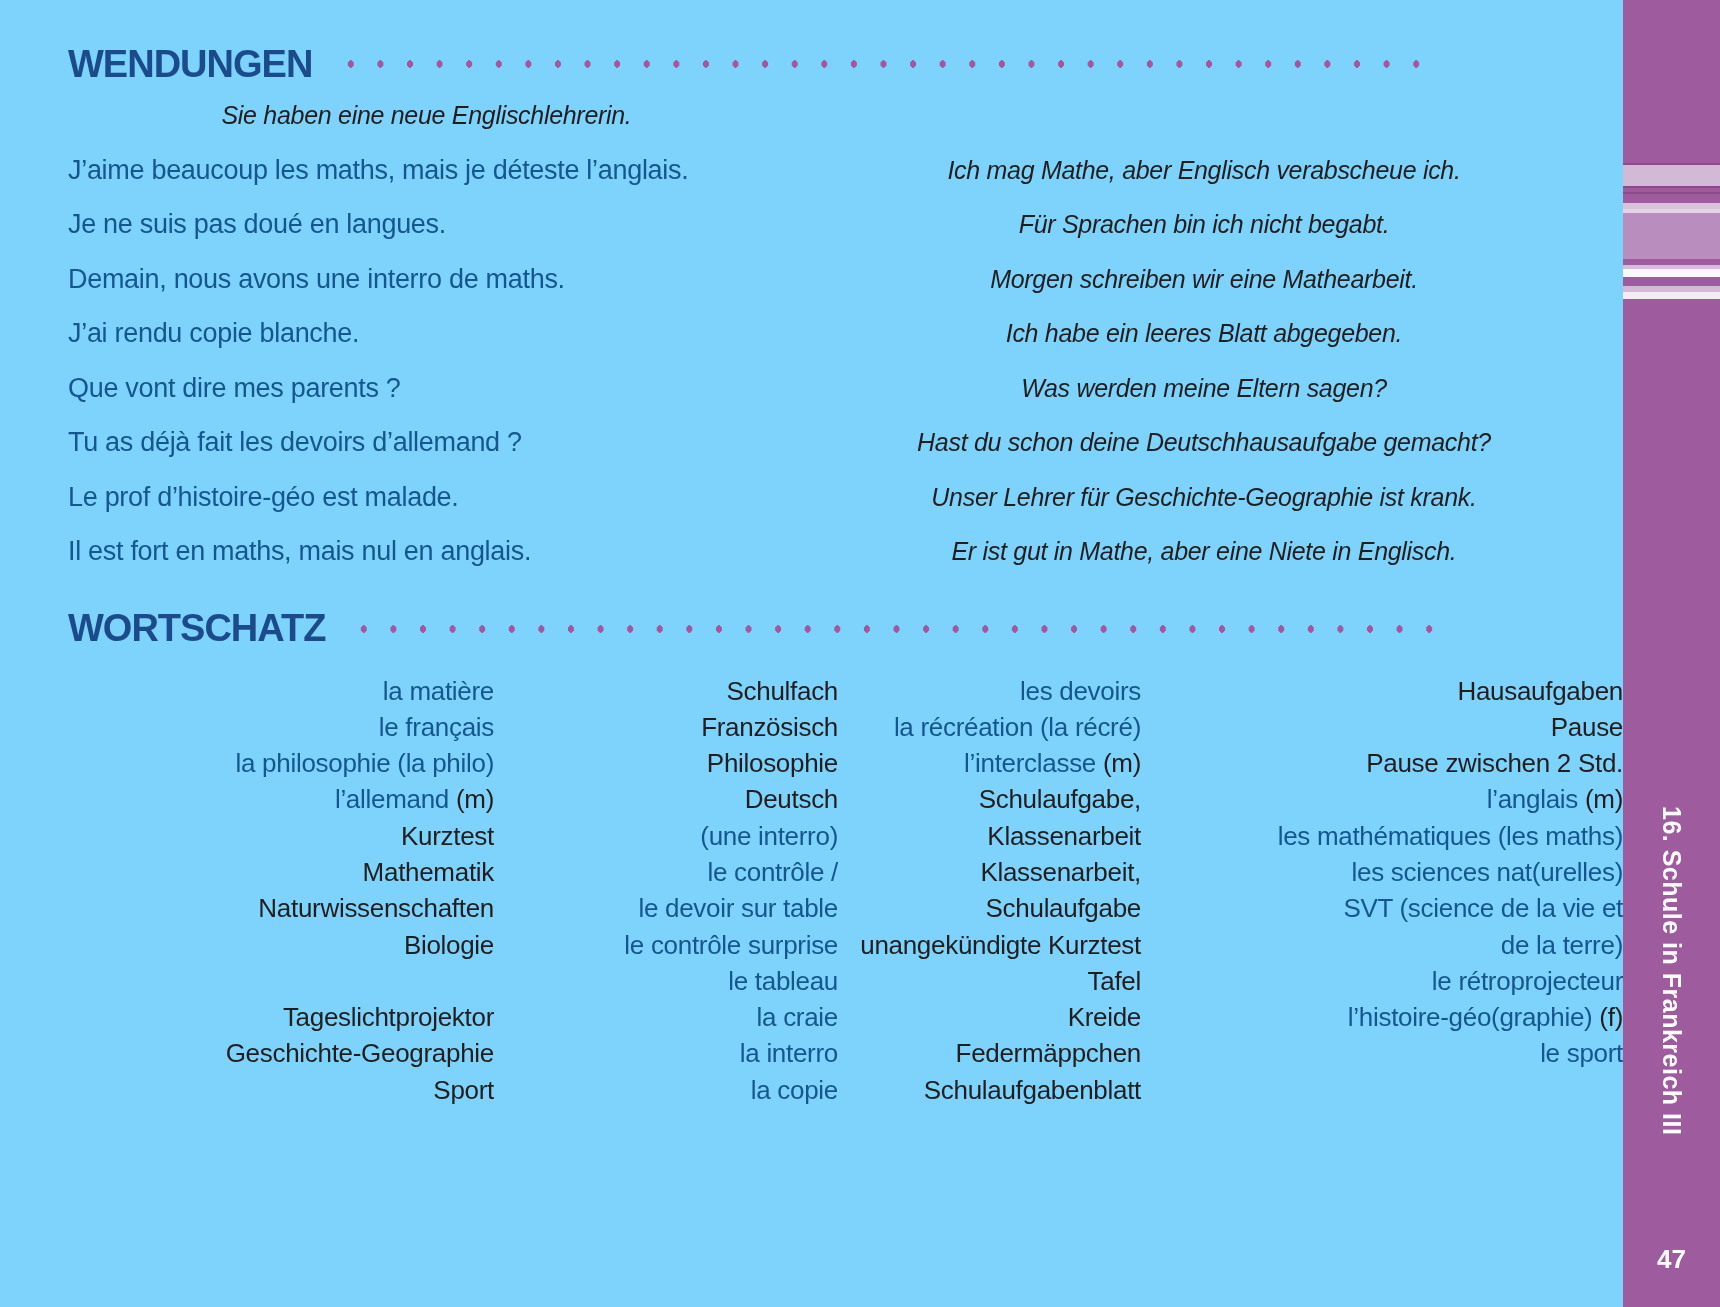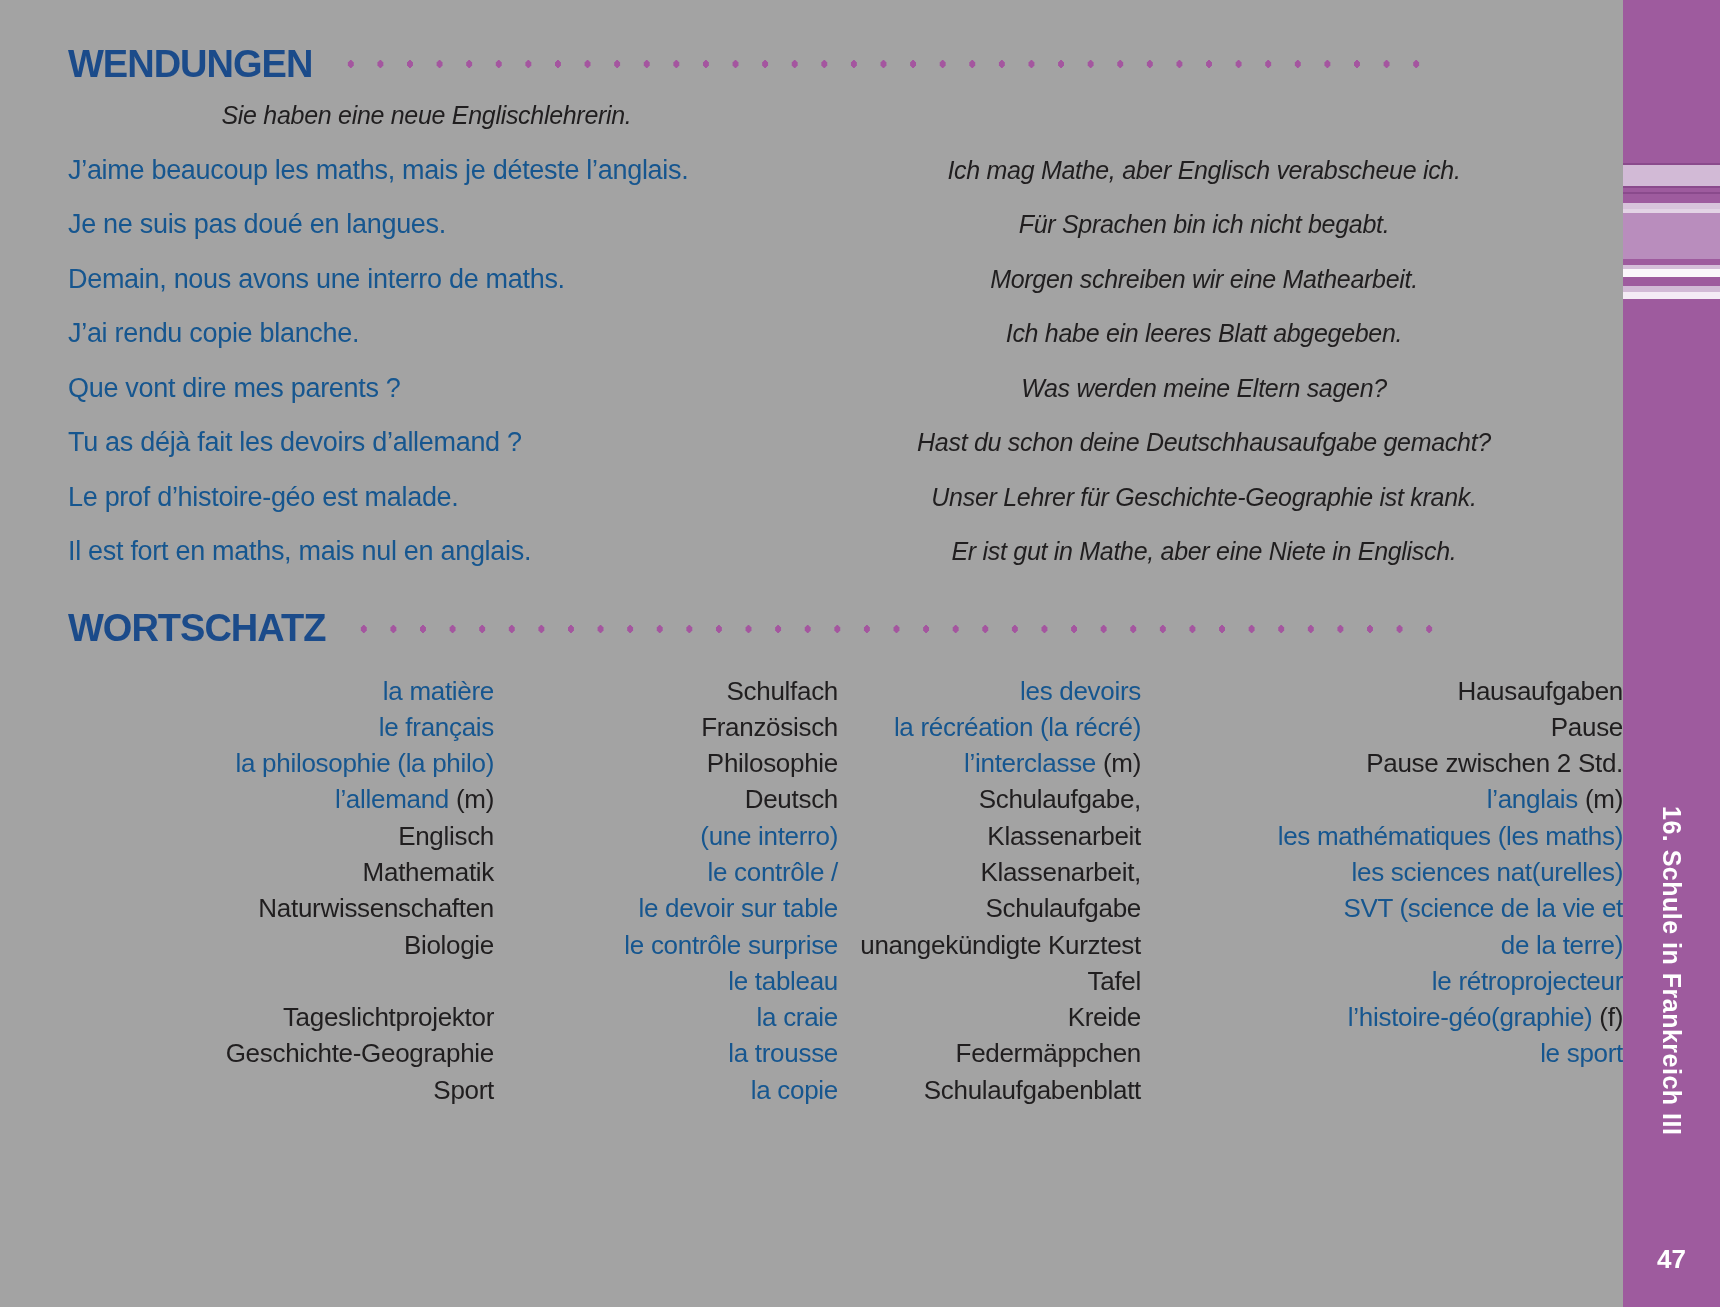--- a/index.html
+++ b/index.html
@@ -6,21 +6,21 @@
     --heading-blue:#1b4b8a;
     --french-blue:#16568f;
     --german-dark:#201e1f;
     --accent-purple:#a4569f;
     --sidebar-purple:#9e5b9e;
   }
   html,body{margin:0;padding:0;background:#ffffff;}
   .page{
     position:relative;
     width:1720px;height:1307px;
-    background:#a3a3a3;
+    background:#7dd3fc;
     overflow:hidden;
     font-family:"Liberation Sans",sans-serif;
   }
   .content{
     position:absolute;
     left:68px;top:0;
     width:1555px;
     padding-top:44px;
     box-sizing:border-box;
   }
@@ -165,21 +165,21 @@
         <div class="cell vf"><span>la philosophie (la philo)</span><span class="note"></span></div>
         <div class="cell vd">Philosophie</div>
         <div class="cell vf"><span>l’interclasse</span><span class="note"> (m)</span></div>
         <div class="cell vd">Pause zwischen 2 Std.</div>
 
         <div class="cell vf"><span>l’allemand</span><span class="note"> (m)</span></div>
         <div class="cell vd">Deutsch</div>
         <div class="cell vd">Schulaufgabe,</div>
 
         <div class="cell vf"><span>l’anglais</span><span class="note"> (m)</span></div>
-        <div class="cell vd">Englisch</div>
+        <div class="cell vd">Kurztest</div>
         <div class="cell vf"><span> (une interro)</span><span class="note"></span></div>
         <div class="cell vd"> Klassenarbeit</div>
 
         <div class="cell vf"><span>les mathématiques (les maths)</span><span class="note"></span></div>
         <div class="cell vd">Mathematik</div>
         <div class="cell vf"><span>le contrôle /</span><span class="note"></span></div>
         <div class="cell vd">Klassenarbeit,</div>
 
         <div class="cell vf"><span>les sciences nat(urelles)</span><span class="note"></span></div>
         <div class="cell vd">Naturwissenschaften</div>
@@ -196,21 +196,21 @@
         <div class="cell vf"><span>le tableau</span><span class="note"></span></div>
         <div class="cell vd">Tafel</div>
 
         <div class="cell vf"><span>le rétroprojecteur</span><span class="note"></span></div>
         <div class="cell vd">Tageslichtprojektor</div>
         <div class="cell vf"><span>la craie</span><span class="note"></span></div>
         <div class="cell vd">Kreide</div>
 
         <div class="cell vf"><span>l’histoire-géo(graphie)</span><span class="note"> (f)</span></div>
         <div class="cell vd">Geschichte-Geographie</div>
-        <div class="cell vf"><span>la trousse</span><span class="note"></span></div>
+        <div class="cell vf"><span>la interro</span><span class="note"></span></div>
         <div class="cell vd">Federmäppchen</div>
 
         <div class="cell vf"><span>le sport</span><span class="note"></span></div>
         <div class="cell vd">Sport</div>
         <div class="cell vf"><span>la copie</span><span class="note"></span></div>
         <div class="cell vd">Schulaufgabenblatt</div>
 
       </div>
     </section>
   </main>

